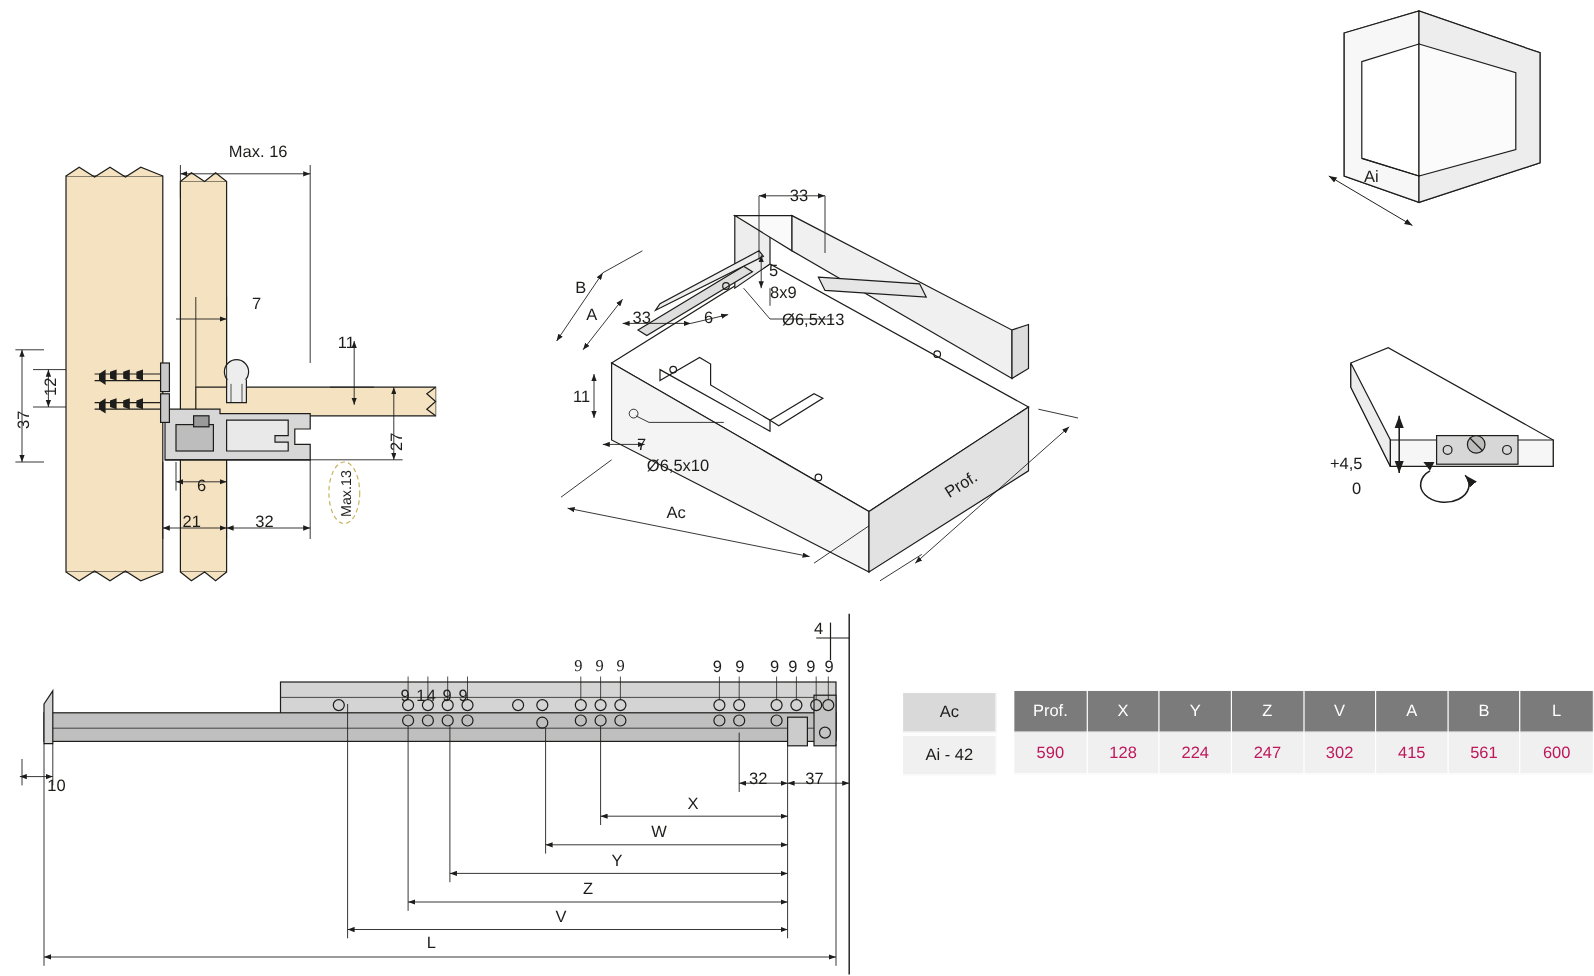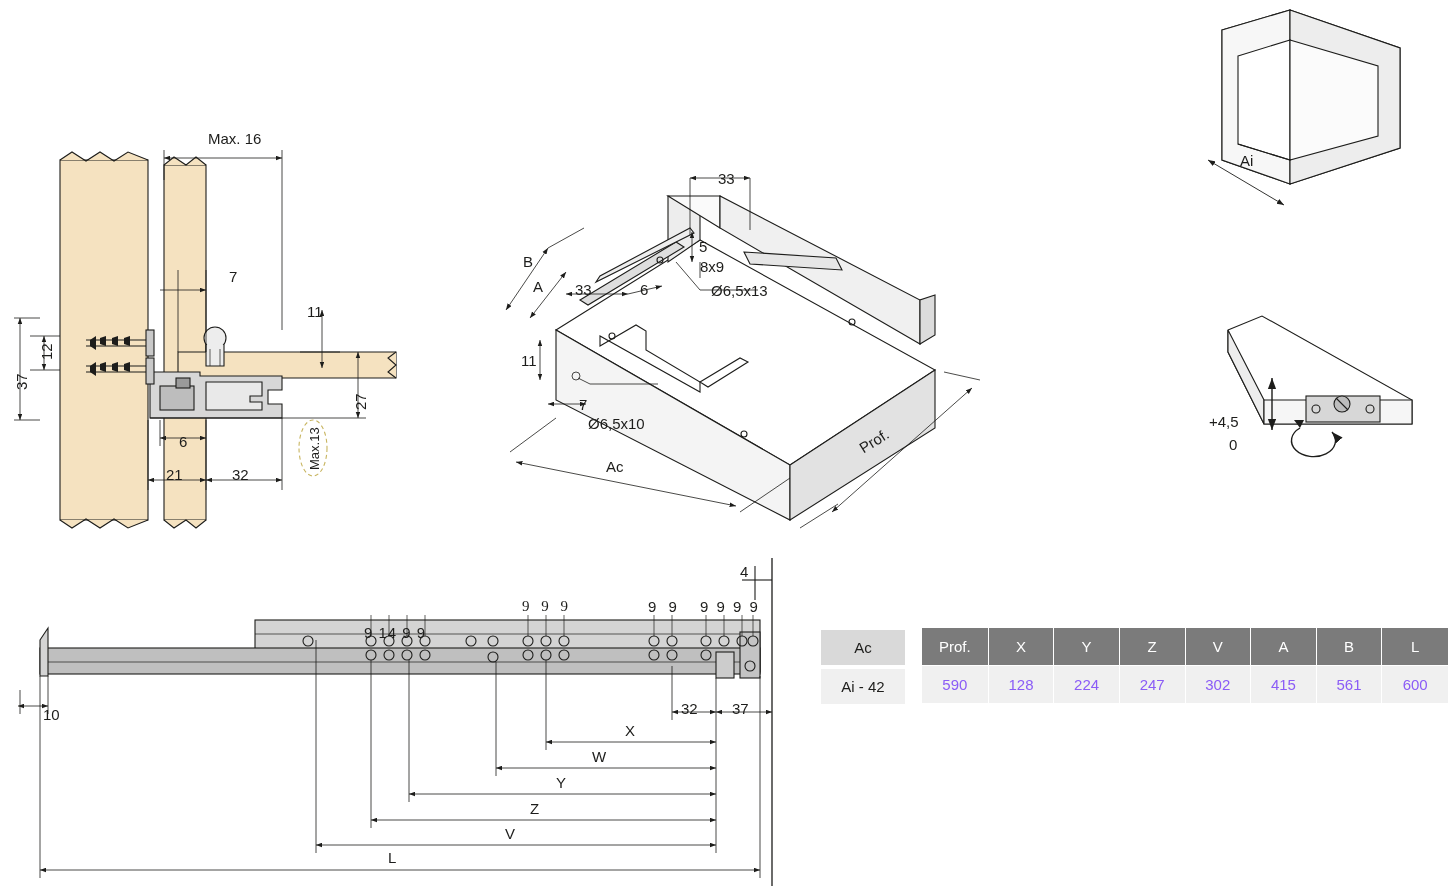--- a/index.html
+++ b/index.html
@@ -9,21 +9,21 @@
   svg{position:absolute;left:0;top:0;}
   .lbl{position:absolute;font-size:15px;color:#1d1d1b;white-space:nowrap;}
   .lbl.sm{font-size:13px;}
   .rot90{transform:rotate(-90deg);transform-origin:left top;}
   .rot-d{transform:rotate(-32deg);transform-origin:left top;}
   
   .tbl{position:absolute;border-collapse:collapse;}
   .tbl td,.tbl th{border:1px solid #ffffff;text-align:center;font-size:15px;
                   font-family:"Liberation Sans",sans-serif;}
   .hdr{background:#7b7b7b;color:#ffffff;font-weight:normal;padding:10px 0;}
-  .cell{background:#f0f0f0;color:#8b5cf6;padding:10px 0;}
+  .cell{background:#f0f0f0;color:#be185d;padding:10px 0;}
   .acbox{position:absolute;}
   .acbox td{border:1px solid #ffffff;font-size:15px;text-align:center;padding:9px 0;}
   .ac-h{background:#d9d9d9;color:#1d1d1b;}
   .ac-v{background:#f0f0f0;color:#1d1d1b;}
 </style>
 </head>
 <body>
 
 <div class="stage">
 

